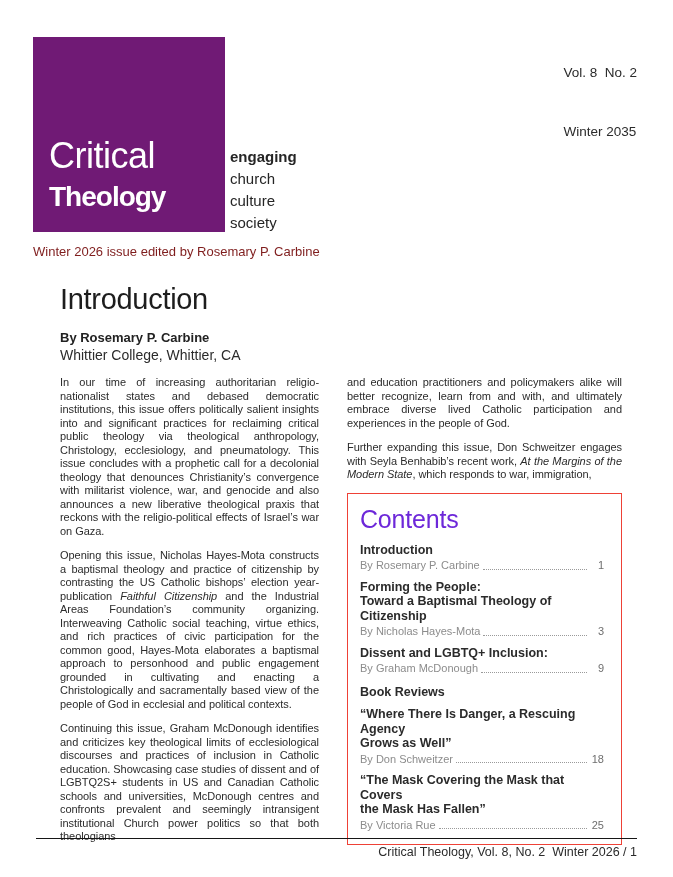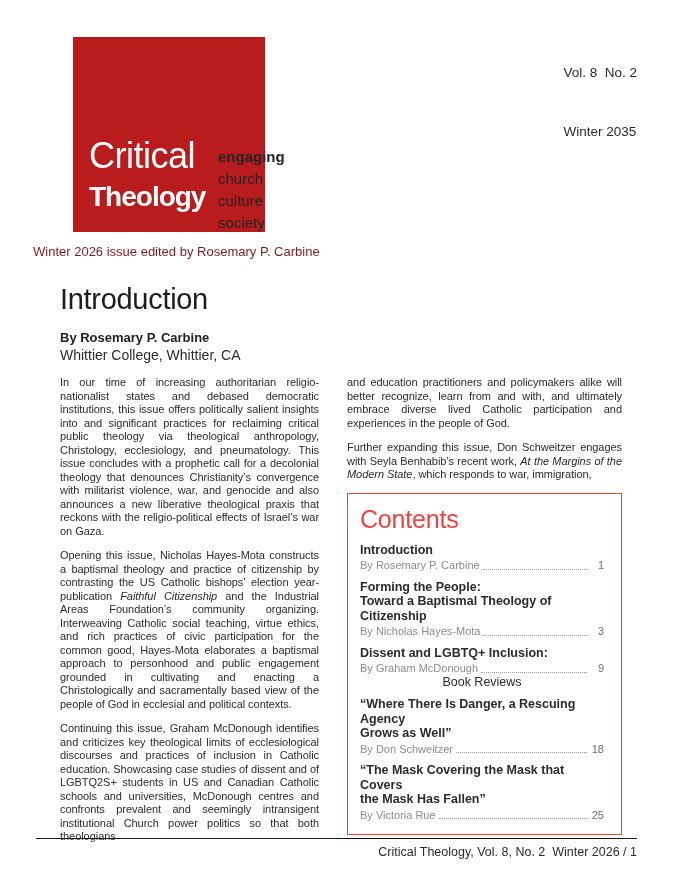--- a/index.html
+++ b/index.html
@@ -49,21 +49,21 @@
   .logo-line2 {
     color: #ffffff;
     font-size: 28px;
     line-height: 42px;
     font-weight: bold;
     letter-spacing: -1px;
   }
 
   .tagline {
     position: absolute;
-    left: 218px;
+    left: 230px;
     top: 146px;
     font-size: 15px;
     line-height: 22px;
     color: #252525;
   }
   .tagline .bold { font-weight: bold; }
 
   .edited-line {
     position: absolute;
     left: 33px;
@@ -108,21 +108,21 @@
   
   .toc-box {
     box-sizing: border-box;
     width: 275px;
     margin-top: 2px;
     border: 1.5px solid #ee4136;
     padding: 13px 17px 13px 12px;
     background: #ffffff;
   }
   .toc-title {
-    color: #ef4444;
+    color: #6d28d9;
     font-size: 25px;
     line-height: 25px;
     margin: 0 0 11px 0;
     font-weight: 500;
     letter-spacing: -0.2px;
   }
   .toc-entry { margin-top: 8px; }
   .toc-line {
     font-size: 12.5px;
     line-height: 14.5px;
@@ -138,26 +138,25 @@
     color: #8c8c8c;
   }
   .toc-leader {
     flex: 1;
     border-bottom: 1px dotted #9a9a9a;
     margin: 0 3px 2px 3px;
     min-width: 20px;
   }
   .toc-page { color: #6e6e6e; min-width: 14px; text-align: right; }
   .toc-heading {
-    margin-top: 0;
+    margin-top: 10px;
     font-size: 12.5px;
     line-height: 14.5px;
-    font-weight: normal;
-    color: #2b2b2b;
-    text-align: center;
+    font-weight: bold;
+    color: #2b2b2b;
   }
 
   
   .footer-rule {
     position: absolute;
     left: 36px;
     width: 601px;
     top: 838px;
     border-top: 1.5px solid #161616;
   }
@@ -174,21 +173,21 @@
 </head>
 <body>
 
 <div class="page">
 
   <div class="issue-info">
     <div>Vol. 8  No. 2</div>
     <div>Winter 2035</div>
   </div>
 
-  <div class="logo-box" style="background:#b91c1c;margin-left:40px;">
+  <div class="logo-box" style="background:#701a75;">
     <div class="logo-line1">Critical</div>
     <div class="logo-line2">Theology</div>
   </div>
 
   <div class="tagline">
     <div class="bold">engaging</div>
     <div>church</div>
     <div>culture</div>
     <div>society</div>
   </div>

